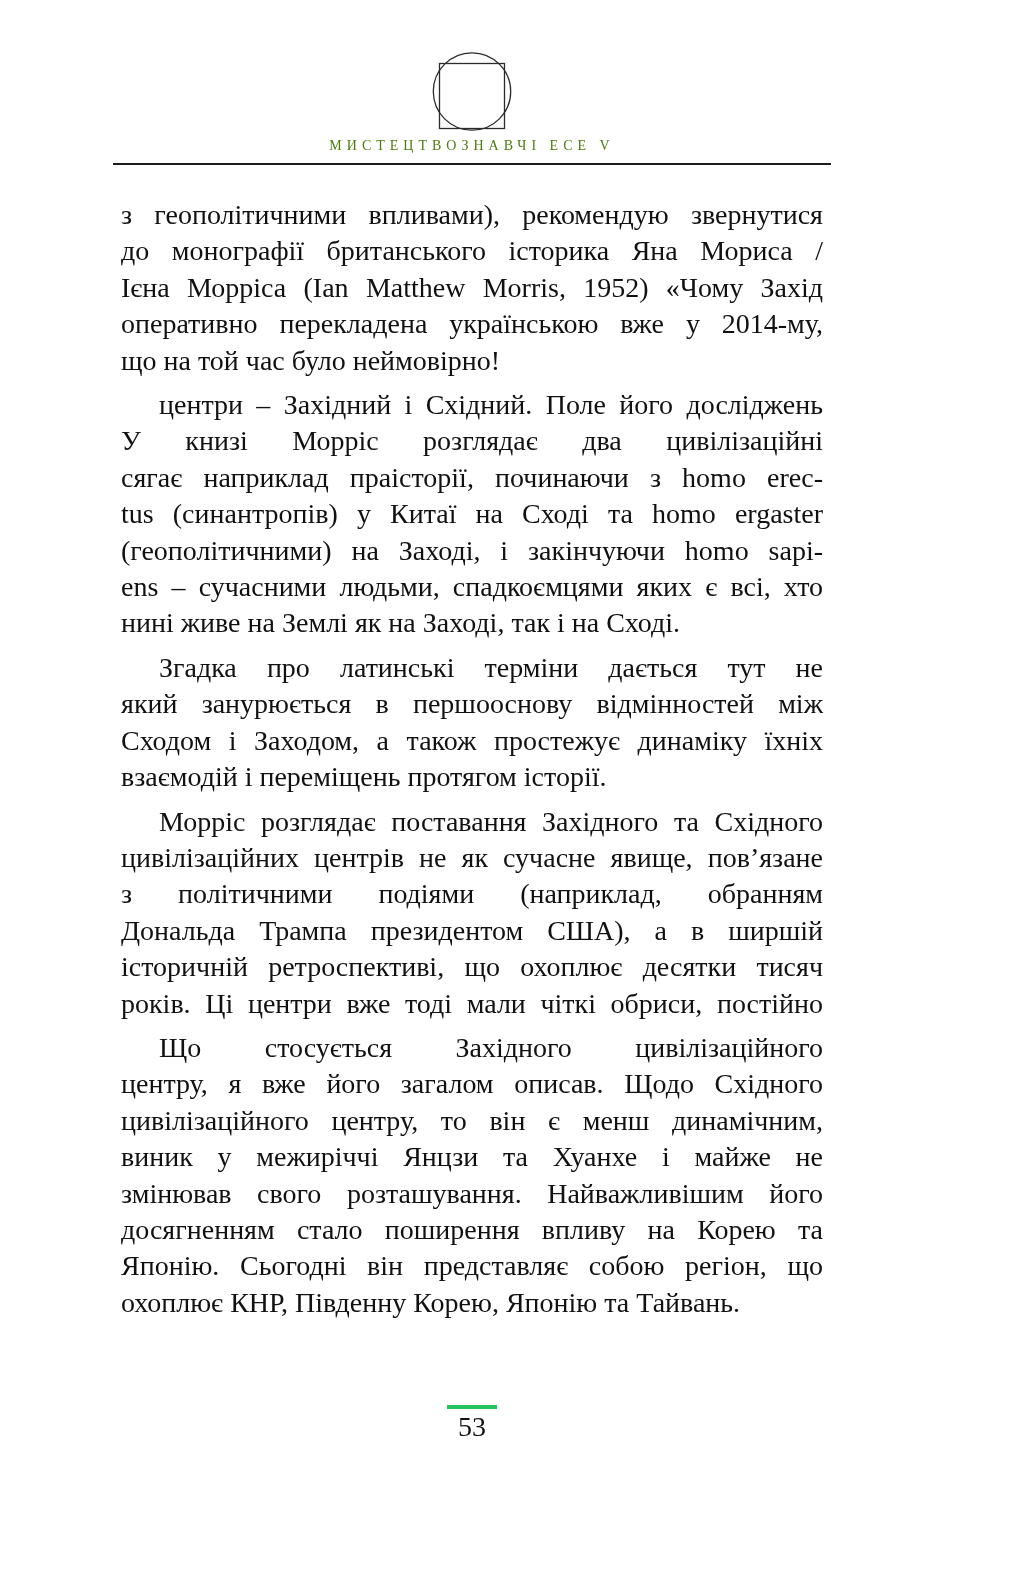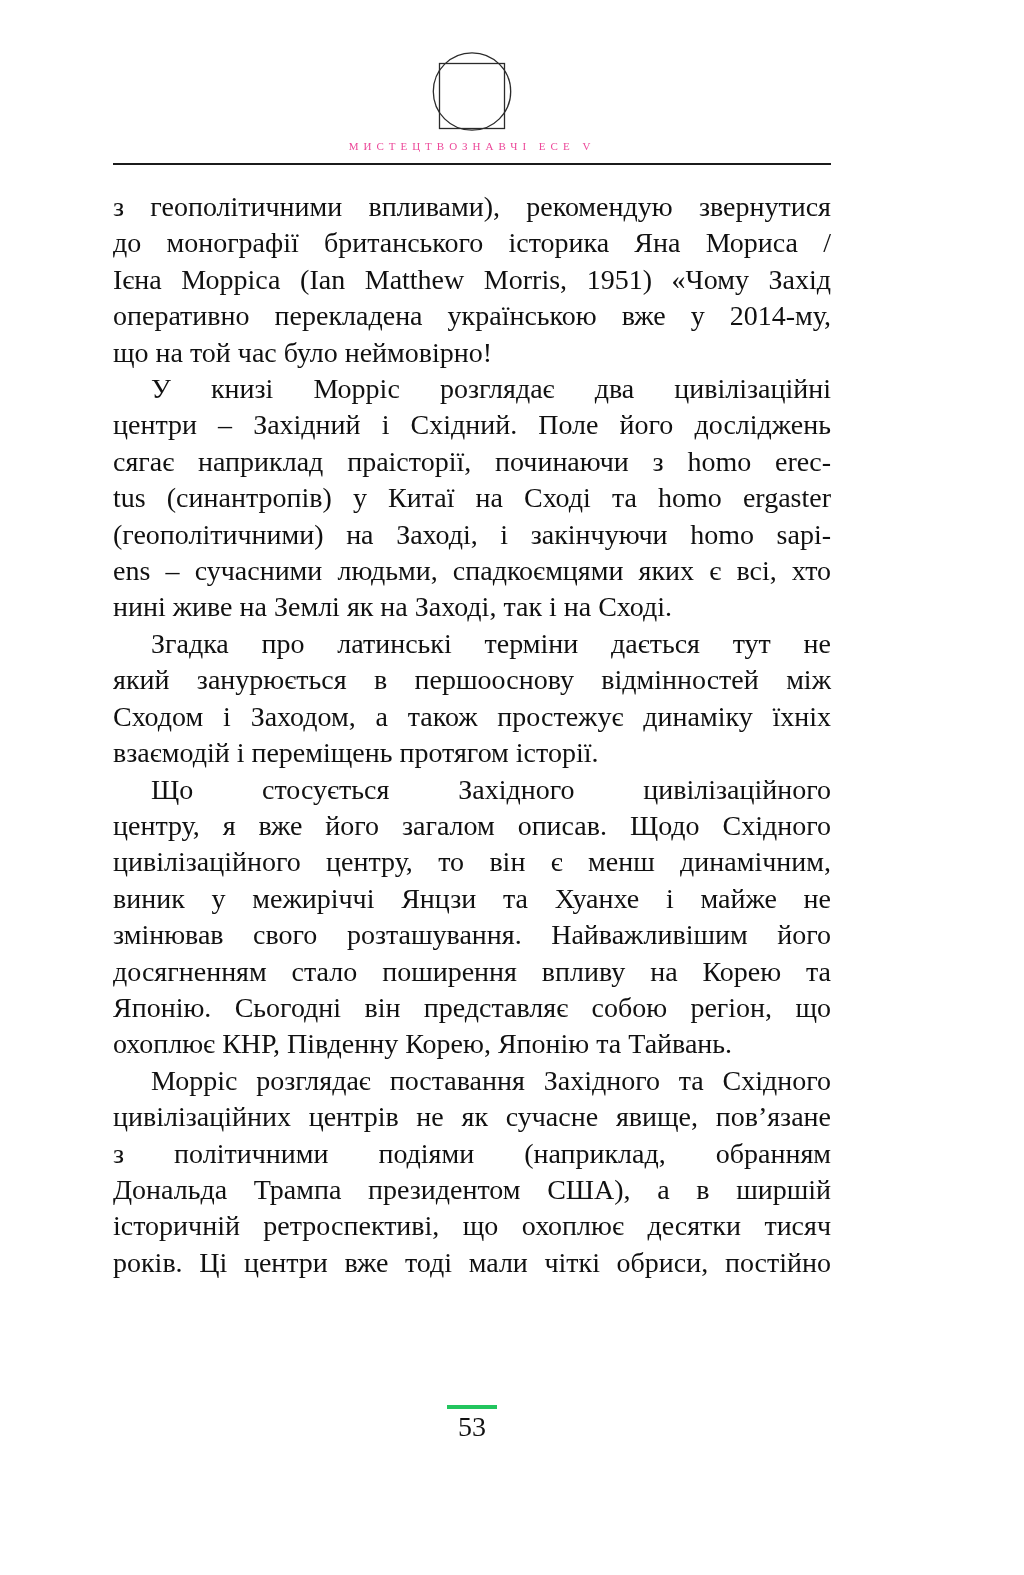--- a/index.html
+++ b/index.html
@@ -22,41 +22,41 @@
     left: 113px;
     width: 718px;
     text-align: center;
   }
   .logo-svg {
     display: block;
     margin: 52px auto 0;
   }
   .series-title {
     margin-top: 5px;
-    font-size: 11px;
+    font-size: 14px;
     line-height: 16px;
     letter-spacing: 5px;
-    color: #ec4899;
+    color: #4d7c0f;
     white-space: nowrap;
   }
   .header-rule {
     margin-top: 9px;
     border: none;
     border-top: 2px solid #1b1b1b;
     height: 0;
   }
   .page-body {
     position: absolute;
     top: 189px;
     left: 113px;
     width: 718px;
     font-size: 28px;
     line-height: 36.4px;
   }
-  .para { margin: 0; }
+  .para { margin: 8px; }
   .line {
     text-align: justify;
     text-align-last: justify;
   }
   .line.last {
     text-align-last: left;
   }
   .para.indent .line:first-child {
     text-indent: 38px;
   }
@@ -86,56 +86,56 @@
       <rect x="17.5" y="11.5" width="65" height="65" fill="none" stroke="#2b2b2b" stroke-width="1.3"></rect>
     </svg>
     <div class="series-title">МИСТЕЦТВОЗНАВЧІ ЕСЕ V</div>
     <hr class="header-rule">
   </header>
 
   <main class="page-body">
       <div class="para">
         <div class="line">з геополітичними впливами), рекомендую звернутися</div>
         <div class="line">до монографії британського історика Яна Мориса /</div>
-        <div class="line">Ієна Морріса (Ian Matthew Morris, 1951) «Чому Захід</div>
+        <div class="line">Ієна Морріса (Ian Matthew Morris, 1952) «Чому Захід</div>
         <div class="line">оперативно перекладена українською вже у 2014-му,</div>
         <div class="line last">що на той час було неймовірно!</div>
       </div>
       <div class="para indent">
+        <div class="line">центри – Західний і Східний. Поле його досліджень</div>
         <div class="line">У книзі Морріс розглядає два цивілізаційні</div>
-        <div class="line">центри – Західний і Східний. Поле його досліджень</div>
         <div class="line">сягає наприклад праісторії, починаючи з homo erec-</div>
         <div class="line">tus (синантропів) у Китаї на Сході та homo ergaster</div>
         <div class="line">(геополітичними) на Заході, і закінчуючи homo sapi-</div>
         <div class="line">ens – сучасними людьми, спадкоємцями яких є всі, хто</div>
         <div class="line last">нині живе на Землі як на Заході, так і на Сході.</div>
       </div>
       <div class="para indent">
         <div class="line">Згадка про латинські терміни дається тут не</div>
         <div class="line">який занурюється в першооснову відмінностей між</div>
         <div class="line">Сходом і Заходом, а також простежує динаміку їхніх</div>
         <div class="line last">взаємодій і переміщень протягом історії.</div>
       </div>
       <div class="para indent">
+        <div class="line">Морріс розглядає поставання Західного та Східного</div>
+        <div class="line">цивілізаційних центрів не як сучасне явище, пов’язане</div>
+        <div class="line">з політичними подіями (наприклад, обранням</div>
+        <div class="line">Дональда Трампа президентом США), а в ширшій</div>
+        <div class="line">історичній ретроспективі, що охоплює десятки тисяч</div>
+        <div class="line">років. Ці центри вже тоді мали чіткі обриси, постійно</div>
+      </div>
+      <div class="para indent">
         <div class="line">Що стосується Західного цивілізаційного</div>
         <div class="line">центру, я вже його загалом описав. Щодо Східного</div>
         <div class="line">цивілізаційного центру, то він є менш динамічним,</div>
         <div class="line">виник у межиріччі Янцзи та Хуанхе і майже не</div>
         <div class="line">змінював свого розташування. Найважливішим його</div>
         <div class="line">досягненням стало поширення впливу на Корею та</div>
         <div class="line">Японію. Сьогодні він представляє собою регіон, що</div>
         <div class="line last">охоплює КНР, Південну Корею, Японію та Тайвань.</div>
-      </div>
-      <div class="para indent">
-        <div class="line">Морріс розглядає поставання Західного та Східного</div>
-        <div class="line">цивілізаційних центрів не як сучасне явище, пов’язане</div>
-        <div class="line">з політичними подіями (наприклад, обранням</div>
-        <div class="line">Дональда Трампа президентом США), а в ширшій</div>
-        <div class="line">історичній ретроспективі, що охоплює десятки тисяч</div>
-        <div class="line">років. Ці центри вже тоді мали чіткі обриси, постійно</div>
       </div>
     </main>
 
   <footer class="page-footer">
     <span class="page-number">53</span>
   </footer>
 
 </div>
 
 </body></html>

